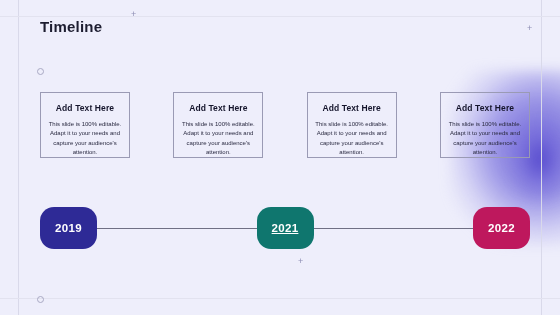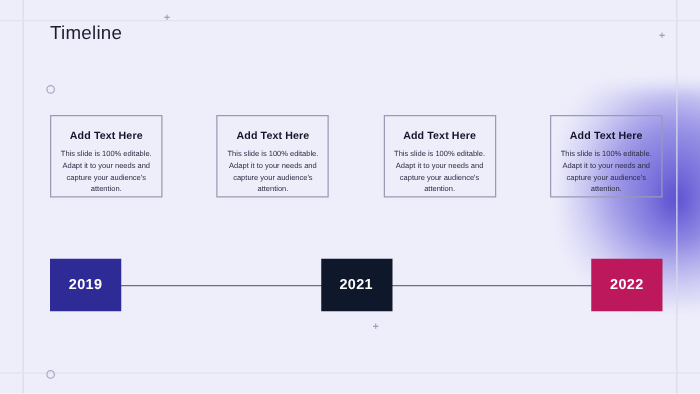--- a/index.html
+++ b/index.html
@@ -32,21 +32,21 @@
     pointer-events:none;
   }
   
   .frame-left{position:absolute;left:18px;top:0;width:1px;height:315px;background:#d9d9ea;}
   .frame-right{position:absolute;right:18px;top:0;width:1px;height:315px;background:#d9d9ea;}
   .frame-top{position:absolute;left:0;top:16px;width:560px;height:1px;background:#e2e2ef;}
   .frame-bottom{position:absolute;left:0;bottom:16px;width:560px;height:1px;background:#e2e2ef;}
 
   .title{
     position:absolute;left:40px;top:18px;
-    font-size:15px;font-weight:normal;color:#1d1d30;
+    font-size:15px;font-weight:bold;color:#1d1d30;
     letter-spacing:0.2px;
     text-align:center;
   }
 
   
   .plus{
     position:absolute;color:#8f8fb5;font-size:9px;line-height:9px;
     user-select:none;
   }
   .ring{
@@ -80,21 +80,21 @@
     position:absolute;left:58px;top:228px;width:452px;height:1px;background:#6f6f84;
   }
 
   
   .years{
     position:absolute;left:40px;top:207px;
     width:490px;
     display:flex;justify-content:space-between;
   }
   .chip{
-    width:57px;height:42px;border-radius:0;
+    width:57px;height:42px;border-radius:14px;
     display:flex;align-items:center;justify-content:center;
     color:#ffffff;font-weight:bold;font-size:11.5px;
     letter-spacing:0.3px;
     box-sizing:border-box;
   }
 </style>
 </head>
 <body>
 
 <div class="slide">
@@ -134,21 +134,21 @@
       <div class="card-body">This slide is 100% editable. Adapt it to your needs and capture your audience's attention.</div>
     </div>
   </div>
 
   <div class="tl-line"></div>
 
   <div class="years">
     <div class="chip" style="background:#2e2a96;">
       <span>2019</span>
     </div>
-    <div class="chip" style="background:#0f172a;">
+    <div class="chip" style="background:#0f766e;text-decoration:underline;">
       <span>2021</span>
     </div>
     <div class="chip" style="background:#be185d;">
       <span>2022</span>
     </div>
   </div>
 
 </div>
 
 </body></html>

